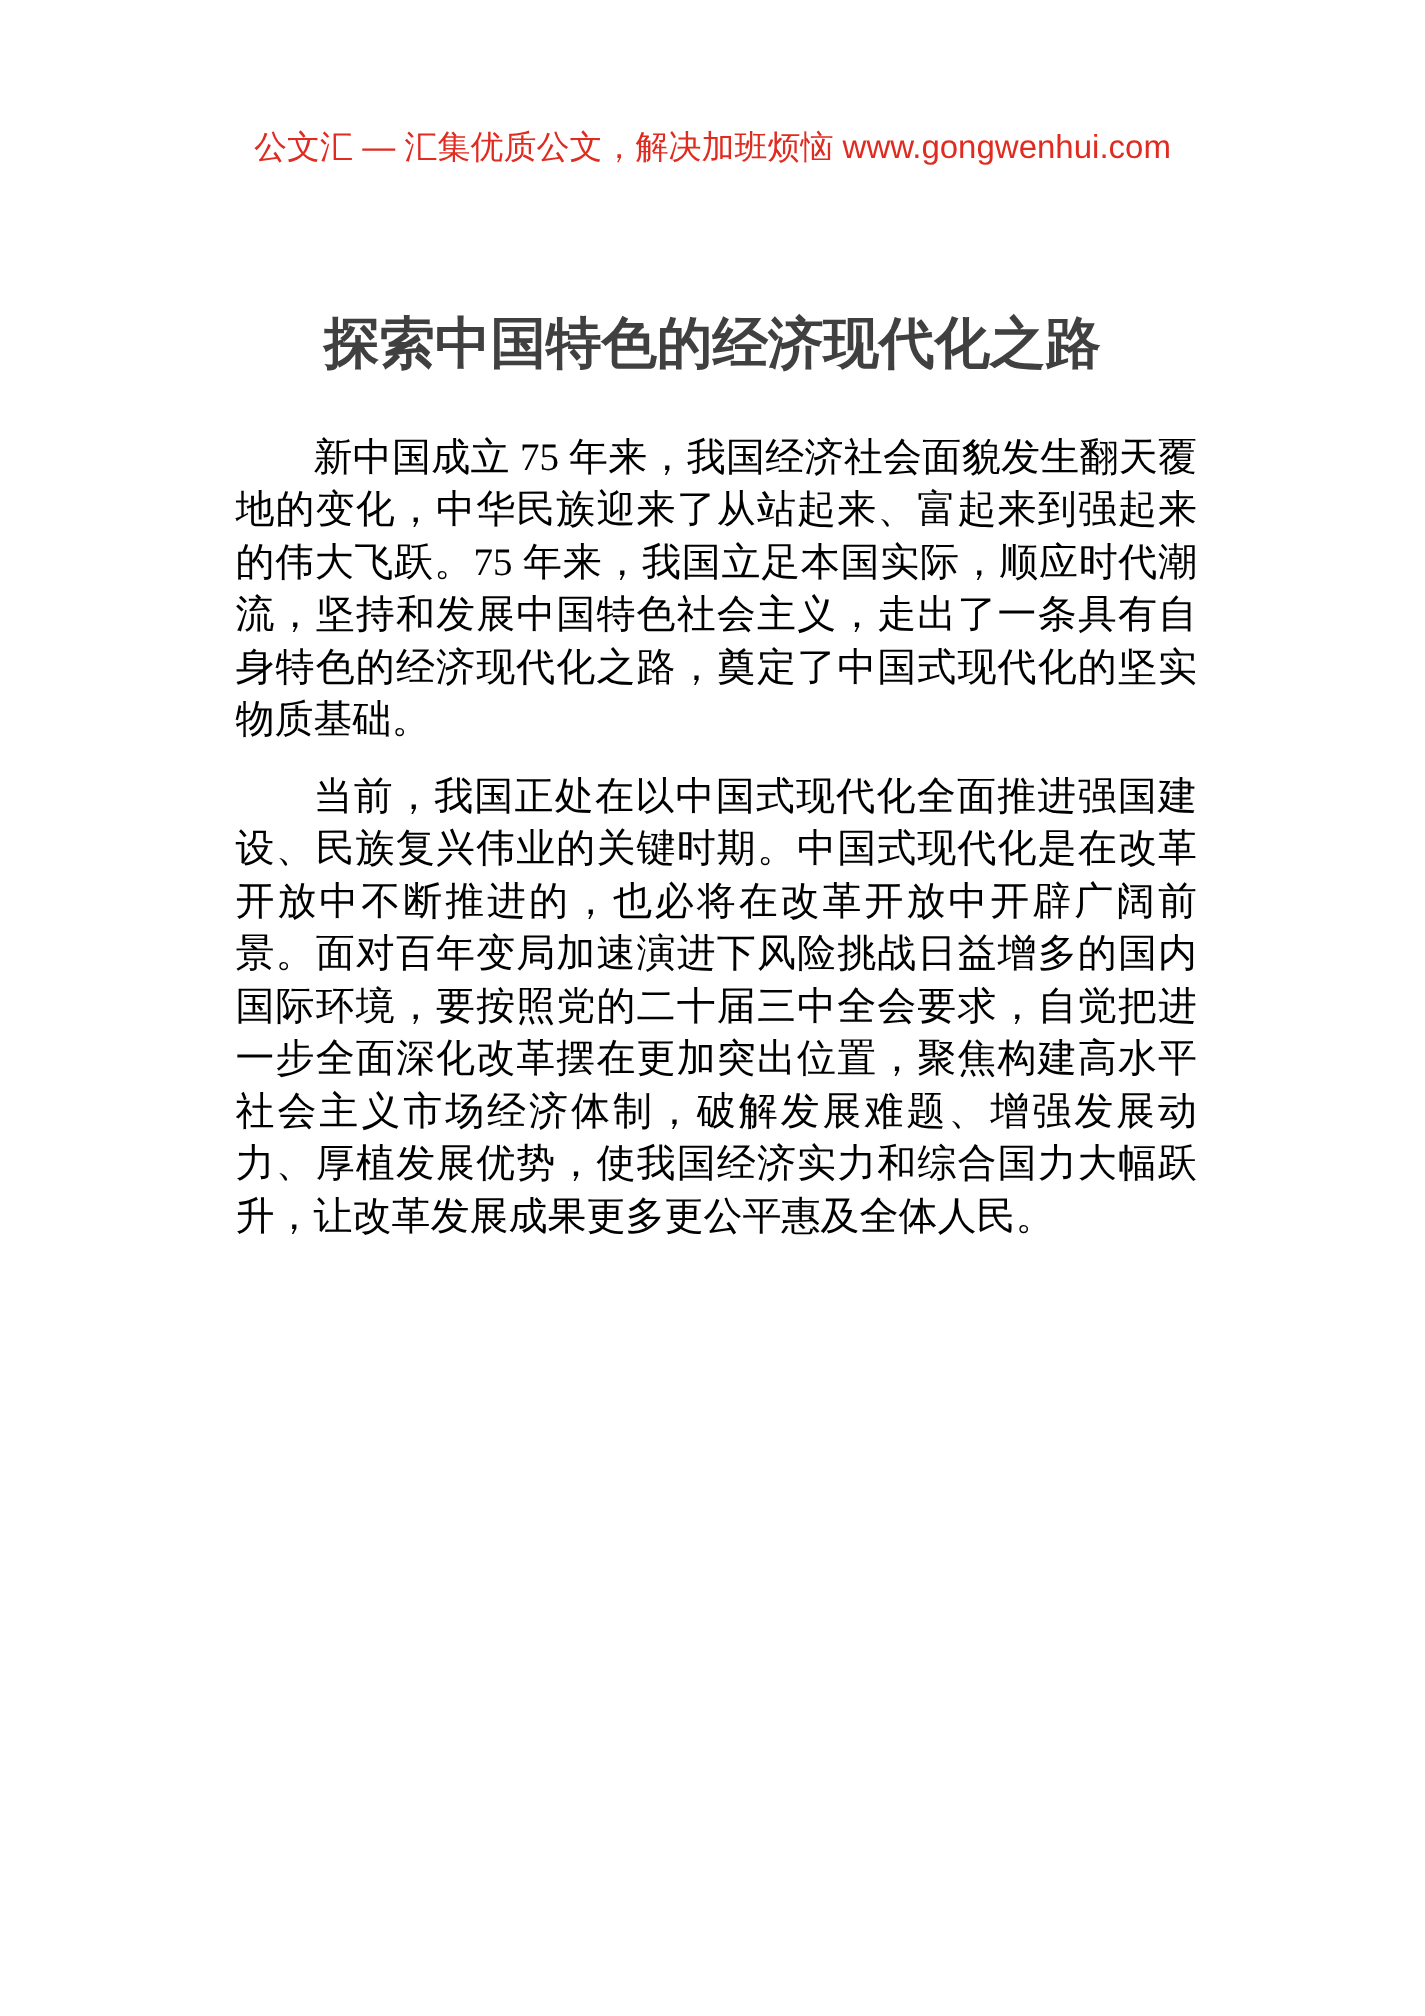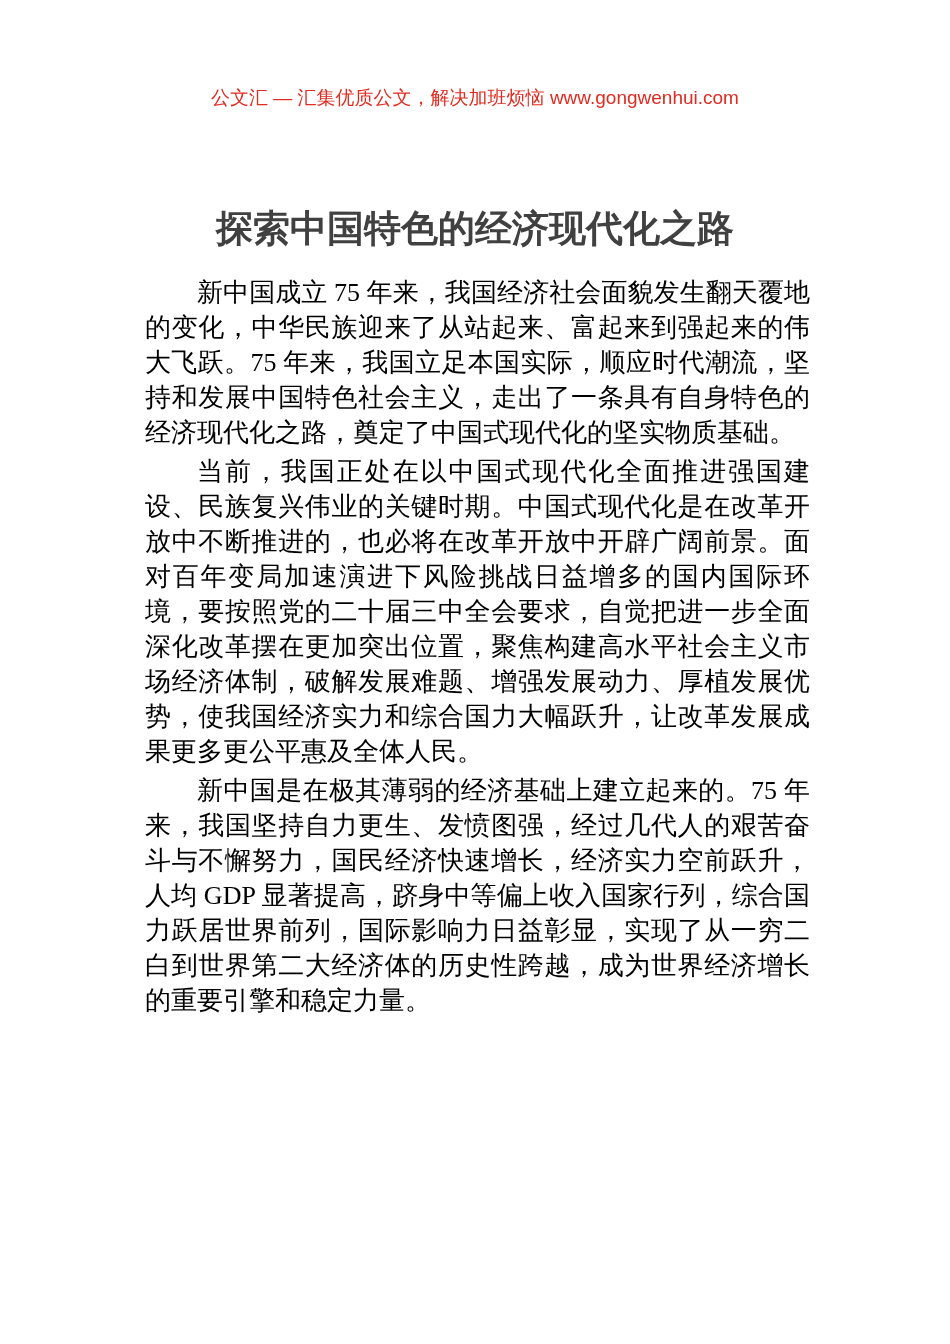--- a/index.html
+++ b/index.html
@@ -11,21 +11,21 @@
     overflow: hidden;
     font-family: "Liberation Serif", "DejaVu Serif", serif;
     color: #000000;
   }
   .watermark {
     position: absolute;
     top: 85px;
     left: 0;
     width: 100%;
     text-align: center;
-    font-size: 19px;
+    font-size: 22px;
     line-height: 26px;
     color: #e02b20;
     font-family: "Liberation Sans", "DejaVu Sans", sans-serif;
     white-space: nowrap;
   }
   .doc-title {
     position: absolute;
     top: 182px;
     left: 0;
     width: 100%;
@@ -42,29 +42,28 @@
     position: absolute;
     top: 271px;
     left: 141px;
     width: 673px;
     font-size: 26px;
     line-height: 35px;
     text-align: justify;
     font-family: "Liberation Serif", "DejaVu Serif", serif;
   }
   .doc-body p {
-    margin: 4px;
+    margin: 16px;
     padding: 0;
     text-indent: 2em;
   }
 </style>
 </head>
 <body>
 
 <div class="watermark">公文汇 — 汇集优质公文，解决加班烦恼 www.gongwenhui.com</div>
 
 <h1 class="doc-title">探索中国特色的经济现代化之路</h1>
 
 <div class="doc-body">
   <p>新中国成立 75 年来，我国经济社会面貌发生翻天覆地的变化，中华民族迎来了从站起来、富起来到强起来的伟大飞跃。75 年来，我国立足本国实际，顺应时代潮流，坚持和发展中国特色社会主义，走出了一条具有自身特色的经济现代化之路，奠定了中国式现代化的坚实物质基础。</p>
   <p>当前，我国正处在以中国式现代化全面推进强国建设、民族复兴伟业的关键时期。中国式现代化是在改革开放中不断推进的，也必将在改革开放中开辟广阔前景。面对百年变局加速演进下风险挑战日益增多的国内国际环境，要按照党的二十届三中全会要求，自觉把进一步全面深化改革摆在更加突出位置，聚焦构建高水平社会主义市场经济体制，破解发展难题、增强发展动力、厚植发展优势，使我国经济实力和综合国力大幅跃升，让改革发展成果更多更公平惠及全体人民。</p>
-  <p>新中国是在极其薄弱的经济基础上建立起来的。75 年来，我国坚持自力更生、发愤图强，经过几代人的艰苦奋斗与不懈努力，国民经济快速增长，经济实力空前跃升，人均 GDP 显著提高，跻身中等偏上收入国家行列，综合国力跃居世界前列，国际影响力日益彰显，实现了从一穷二白到世界第二大经济体的历史性跨越，成为世界经济增长的重要引擎和稳定力量。</p>
 </div>
 
 </body></html>

